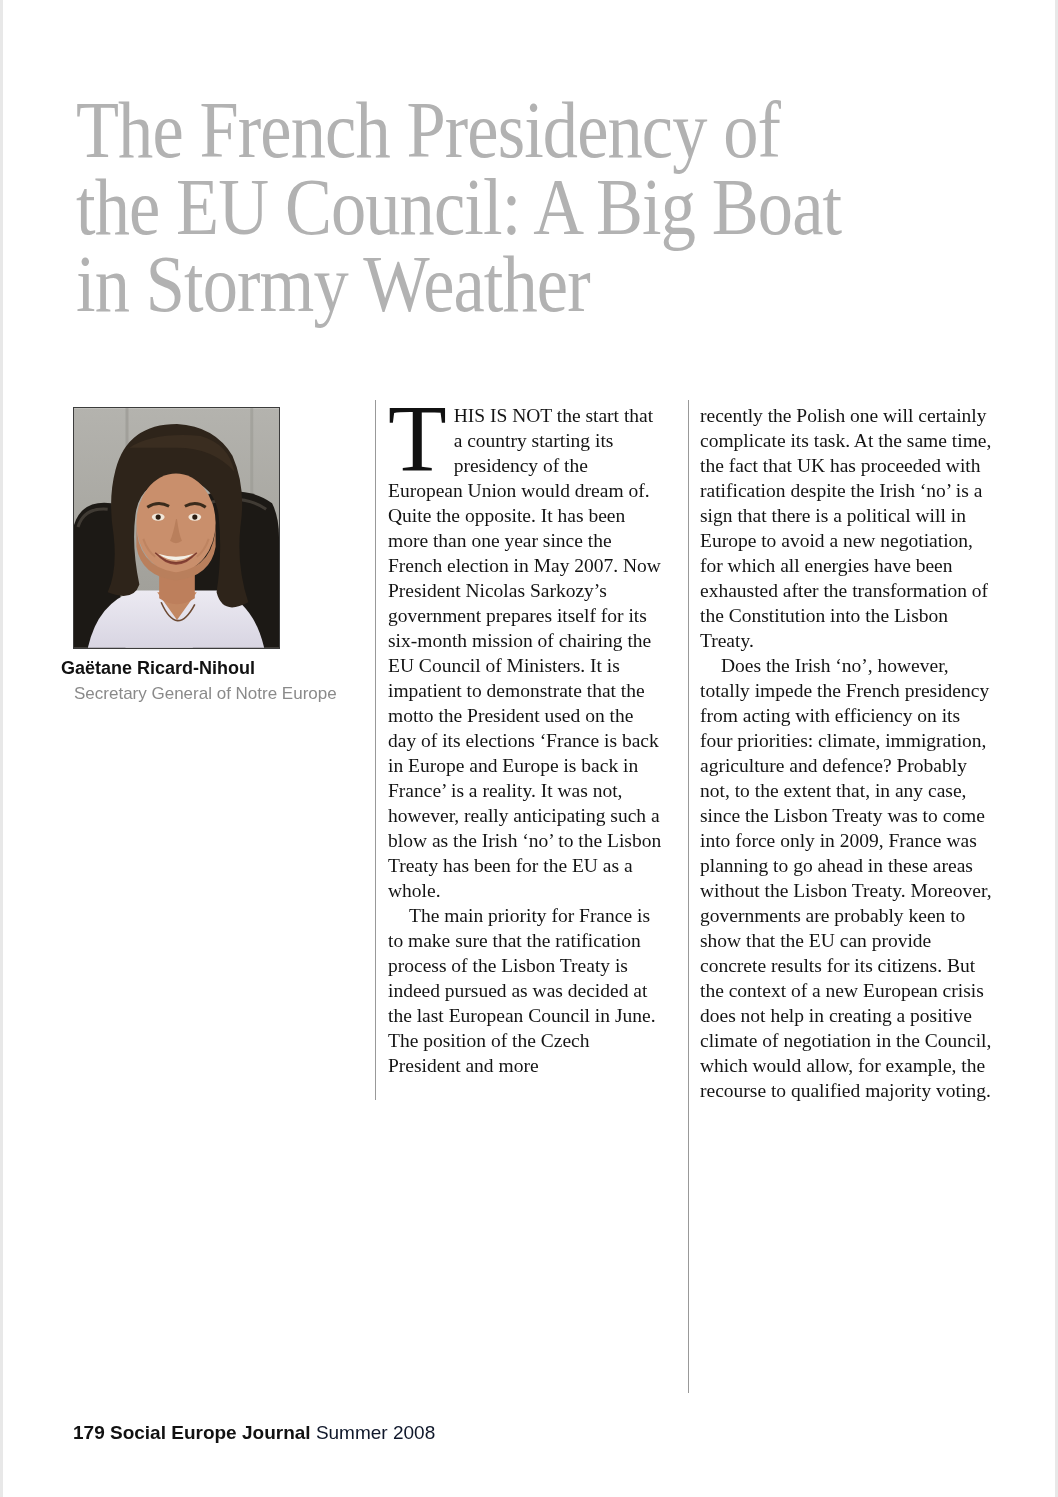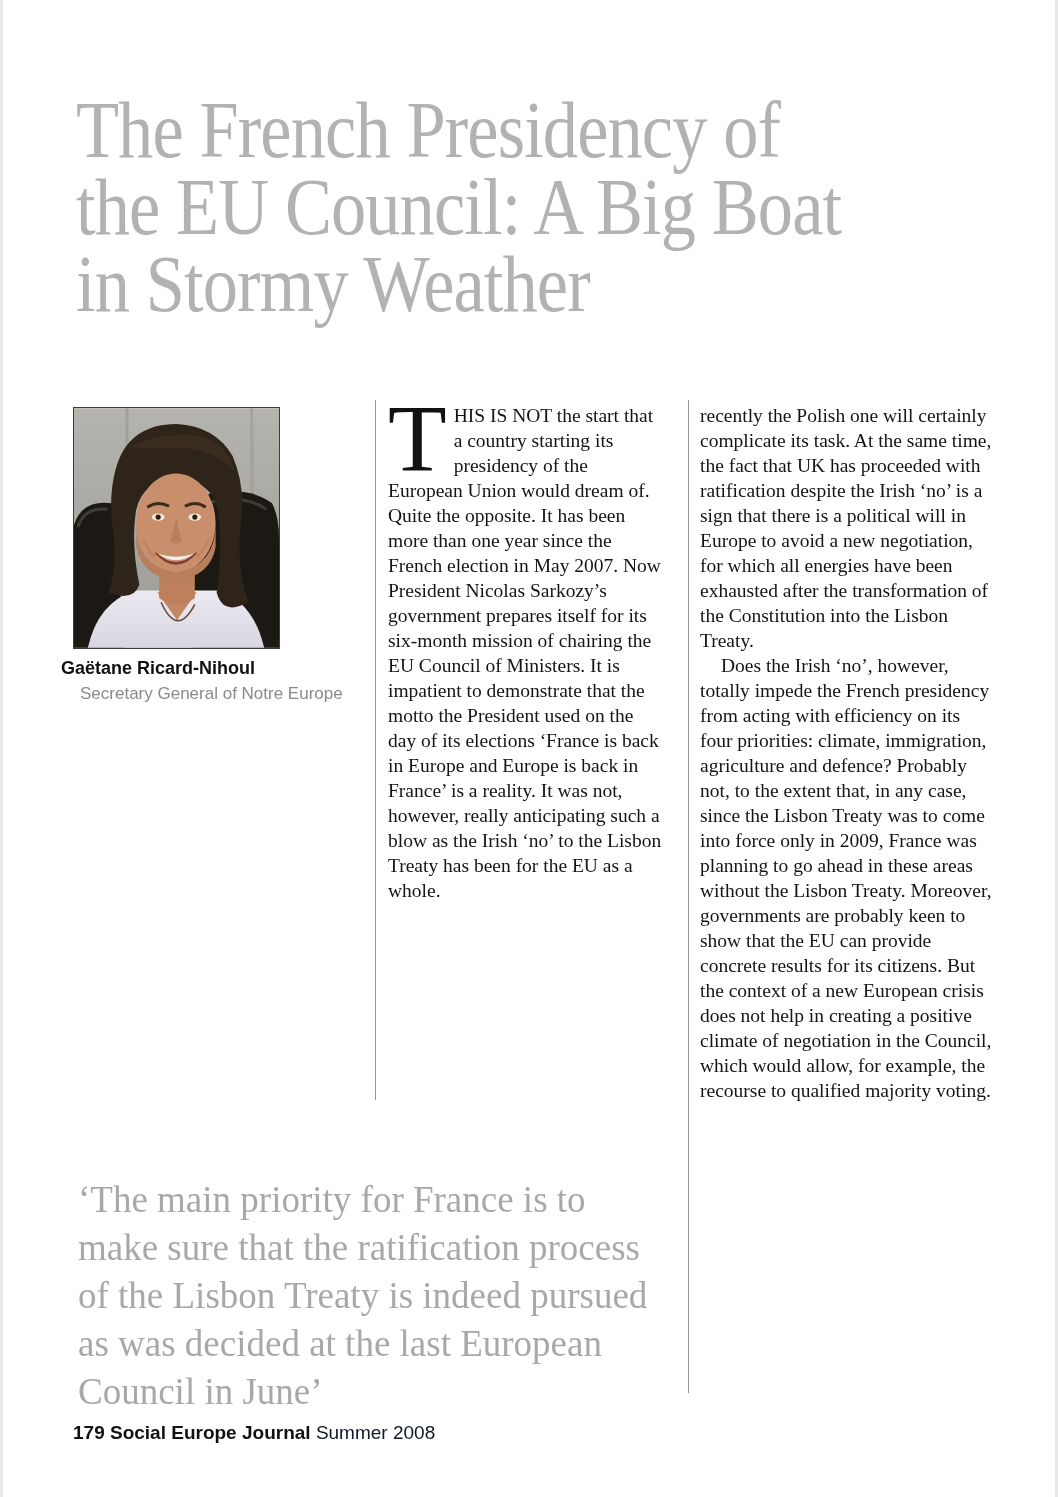--- a/index.html
+++ b/index.html
@@ -22,21 +22,21 @@
   }
   .photo-frame svg{display:block;width:100%;height:100%;}
   .author-name{
     position:absolute;left:58px;top:658px;
     font-family:"Liberation Sans", sans-serif;font-weight:bold;
     font-size:18px;color:#111111;
   }
   .author-role{
     position:absolute;left:71px;top:684px;
     font-family:"Liberation Sans", sans-serif;
-    font-size:17px;color:#8a8a8a;margin-left:6px;
+    font-size:17px;color:#8a8a8a;
   }
   
   .divider{position:absolute;width:1px;background:#999999;}
   .divider-left{left:372px;top:400px;height:700px;}
   .divider-right{left:685px;top:400px;height:993px;}
   
   .col{
     position:absolute;top:403px;
     font-size:19.5px;line-height:25px;color:#141414;
     text-align:left;
@@ -128,28 +128,28 @@
     </svg>
   </div>
   <div class="author-name">Gaëtane Ricard-Nihoul</div>
   <div class="author-role">Secretary General of Notre Europe</div>
 
   <div class="divider divider-left"></div>
   <div class="divider divider-right"></div>
 
   <div class="col colB">
     <p><span class="dropcap">T</span><span>HIS IS NOT the start that a country starting its presidency of the European Union would dream of. Quite the opposite. It has been more than one year since the French election in May 2007. Now President Nicolas Sarkozy’s government prepares itself for its six-month mission of chairing the EU Council of Ministers. It is impatient to demonstrate that the motto the President used on the day of its elections ‘France is back in Europe and Europe is back in France’ is a reality. It was not, however, really anticipating such a blow as the Irish ‘no’ to the Lisbon Treaty has been for the EU as a whole.</span></p>
+    <p class="indent">The main priority for France is to make sure that the ratification process of the Lisbon Treaty is indeed pursued as was decided at the last European Council in June. The position of the Czech President and more</p>
   </div>
 
   <div class="col colC">
     <p>recently the Polish one will certainly complicate its task. At the same time, the fact that UK has proceeded with ratification despite the Irish ‘no’ is a sign that there is a political will in Europe to avoid a new negotiation, for which all energies have been exhausted after the transformation of the Constitution into the Lisbon Treaty.</p>
     <p class="indent">Does the Irish ‘no’, however, totally impede the French presidency from acting with efficiency on its four priorities: climate, immigration, agriculture and defence? Probably not, to the extent that, in any case, since the Lisbon Treaty was to come into force only in 2009, France was planning to go ahead in these areas without the Lisbon Treaty. Moreover, governments are probably keen to show that the EU can provide concrete results for its citizens. But the context of a new European crisis does not help in creating a positive climate of negotiation in the Council, which would allow, for example, the recourse to qualified majority voting.</p>
   </div>
 
-  <div class="pull-quote">‘The main priority for France is to make sure that the ratification process of the Lisbon Treaty is indeed pursued as was decided at the last European Council in June’</div>
 
   <div class="footer">
     <span class="bold">179</span>
     <span class="bold">Social Europe Journal</span>
     <span class="issue">Summer 2008</span>
   </div>
 
 </div>
 
 </body></html>

